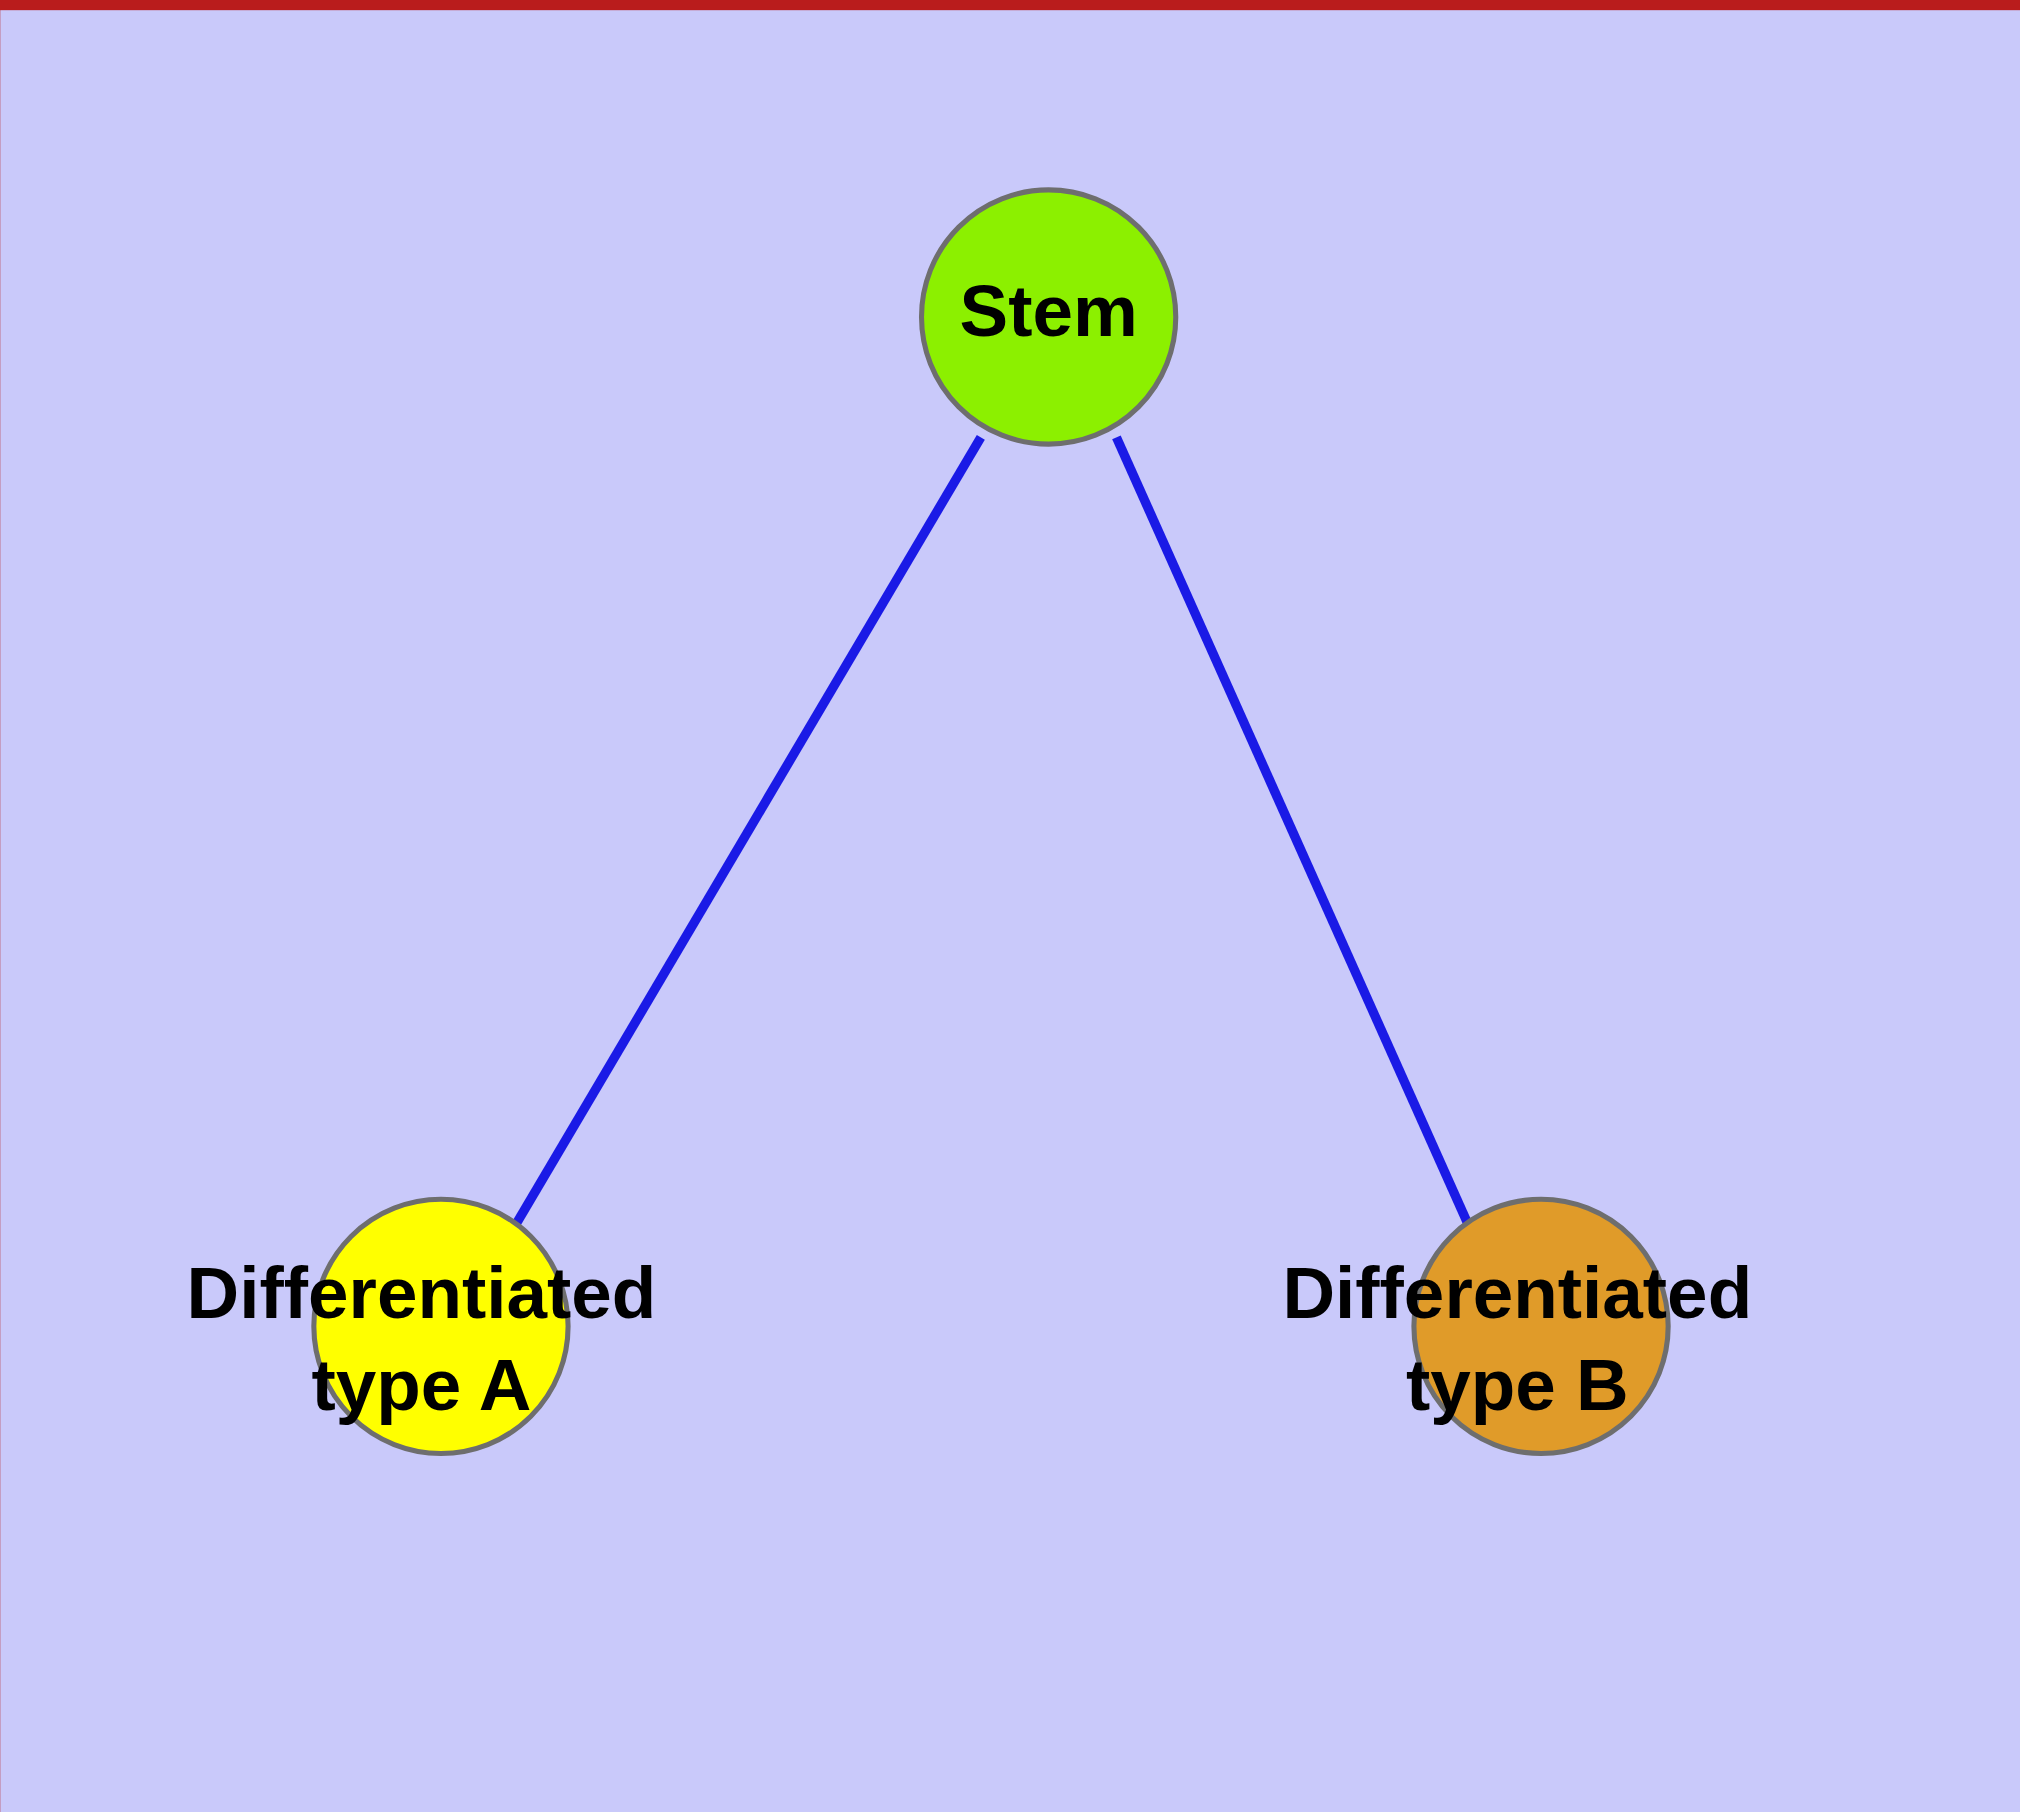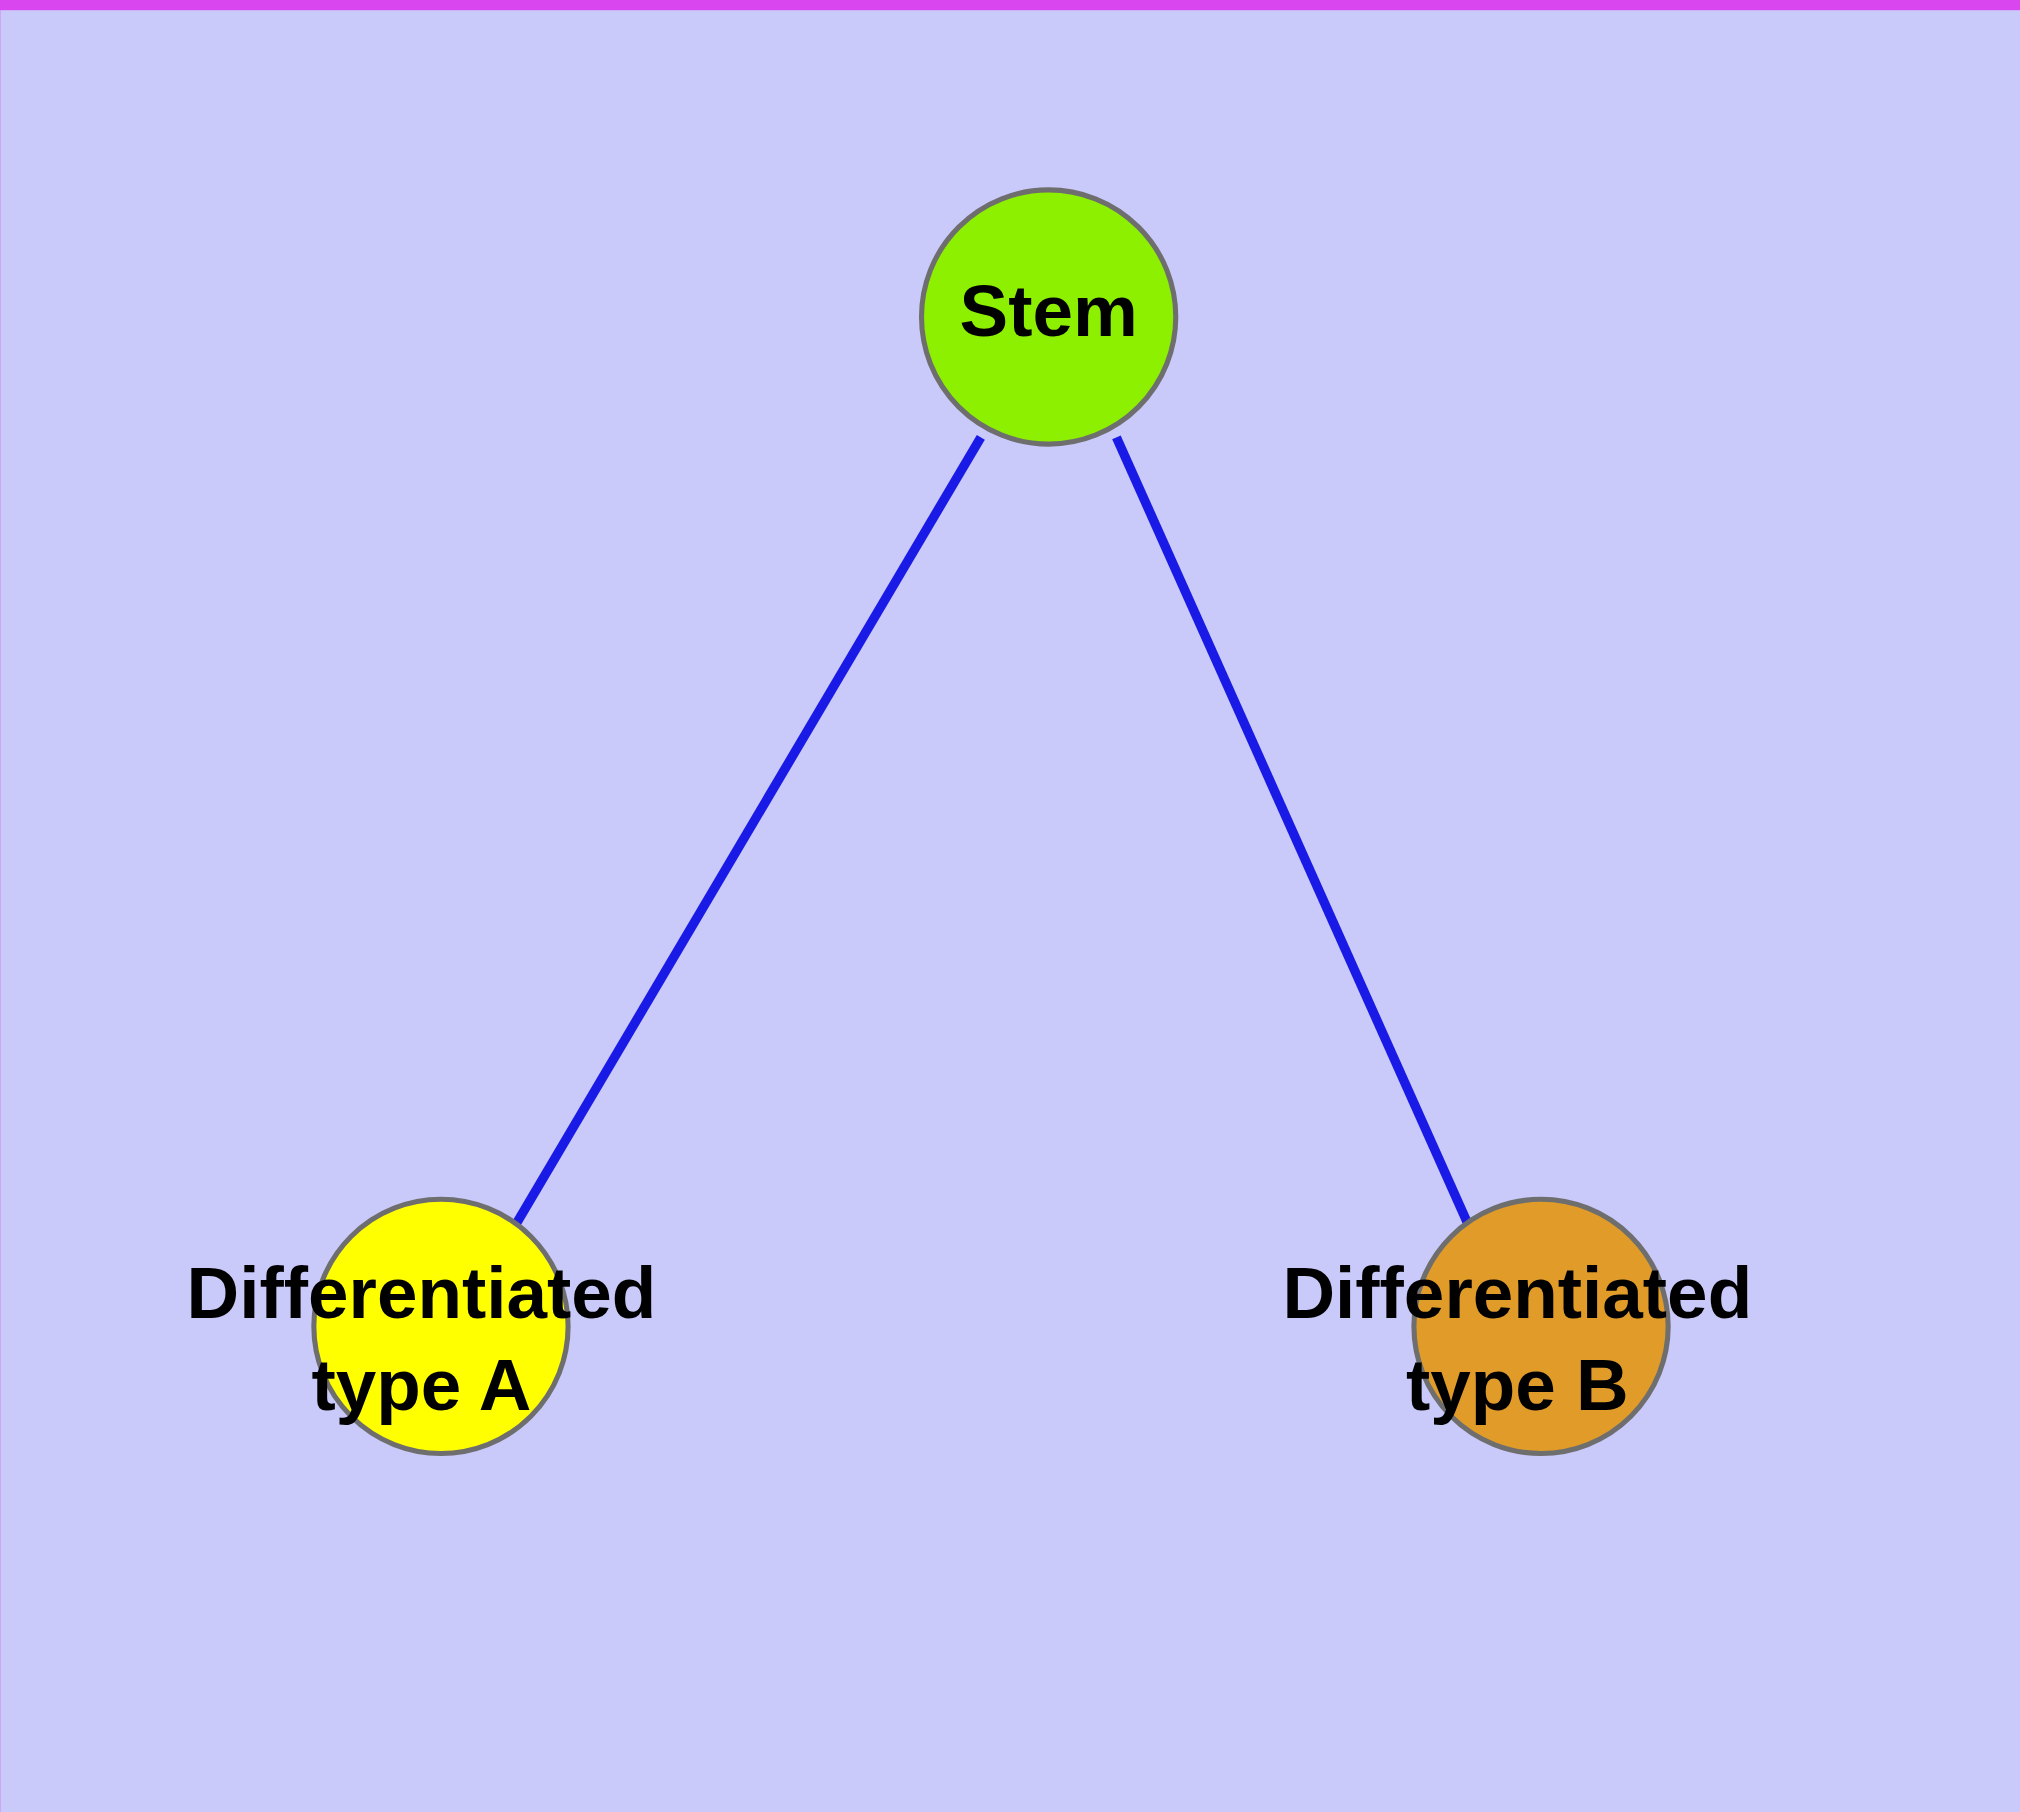--- a/index.html
+++ b/index.html
@@ -10,21 +10,21 @@
   body {
     width: 2021px;
     height: 1812px;
     overflow: hidden;
     font-family: "Liberation Sans", sans-serif;
   }
   #diagram-root {
     position: relative;
     width: 2021px;
     height: 1812px;
-    background: #d946ef;
+    background: #b91c1c;
   }
   #graph-svg {
     position: absolute;
     top: 0;
     left: 0;
     width: 2021px;
     height: 1812px;
     display: block;
   }
   .node-label {

